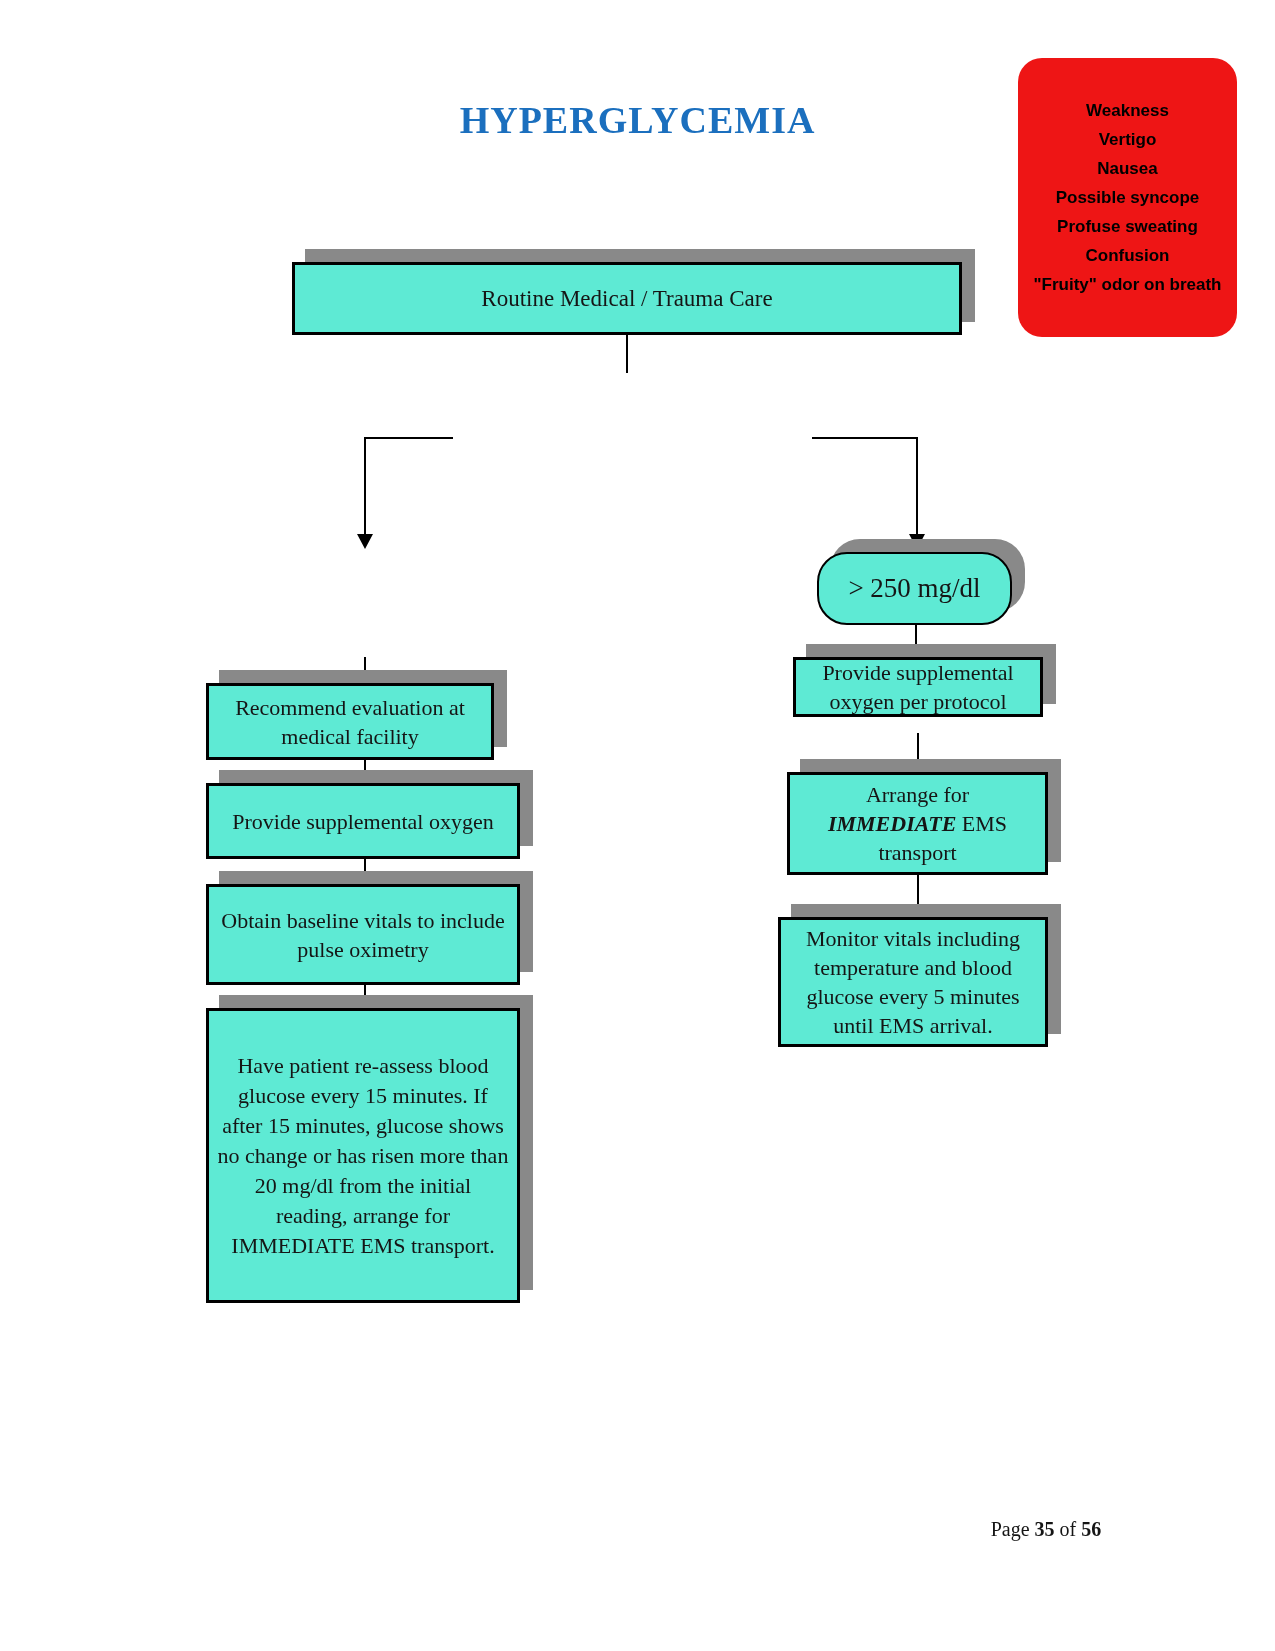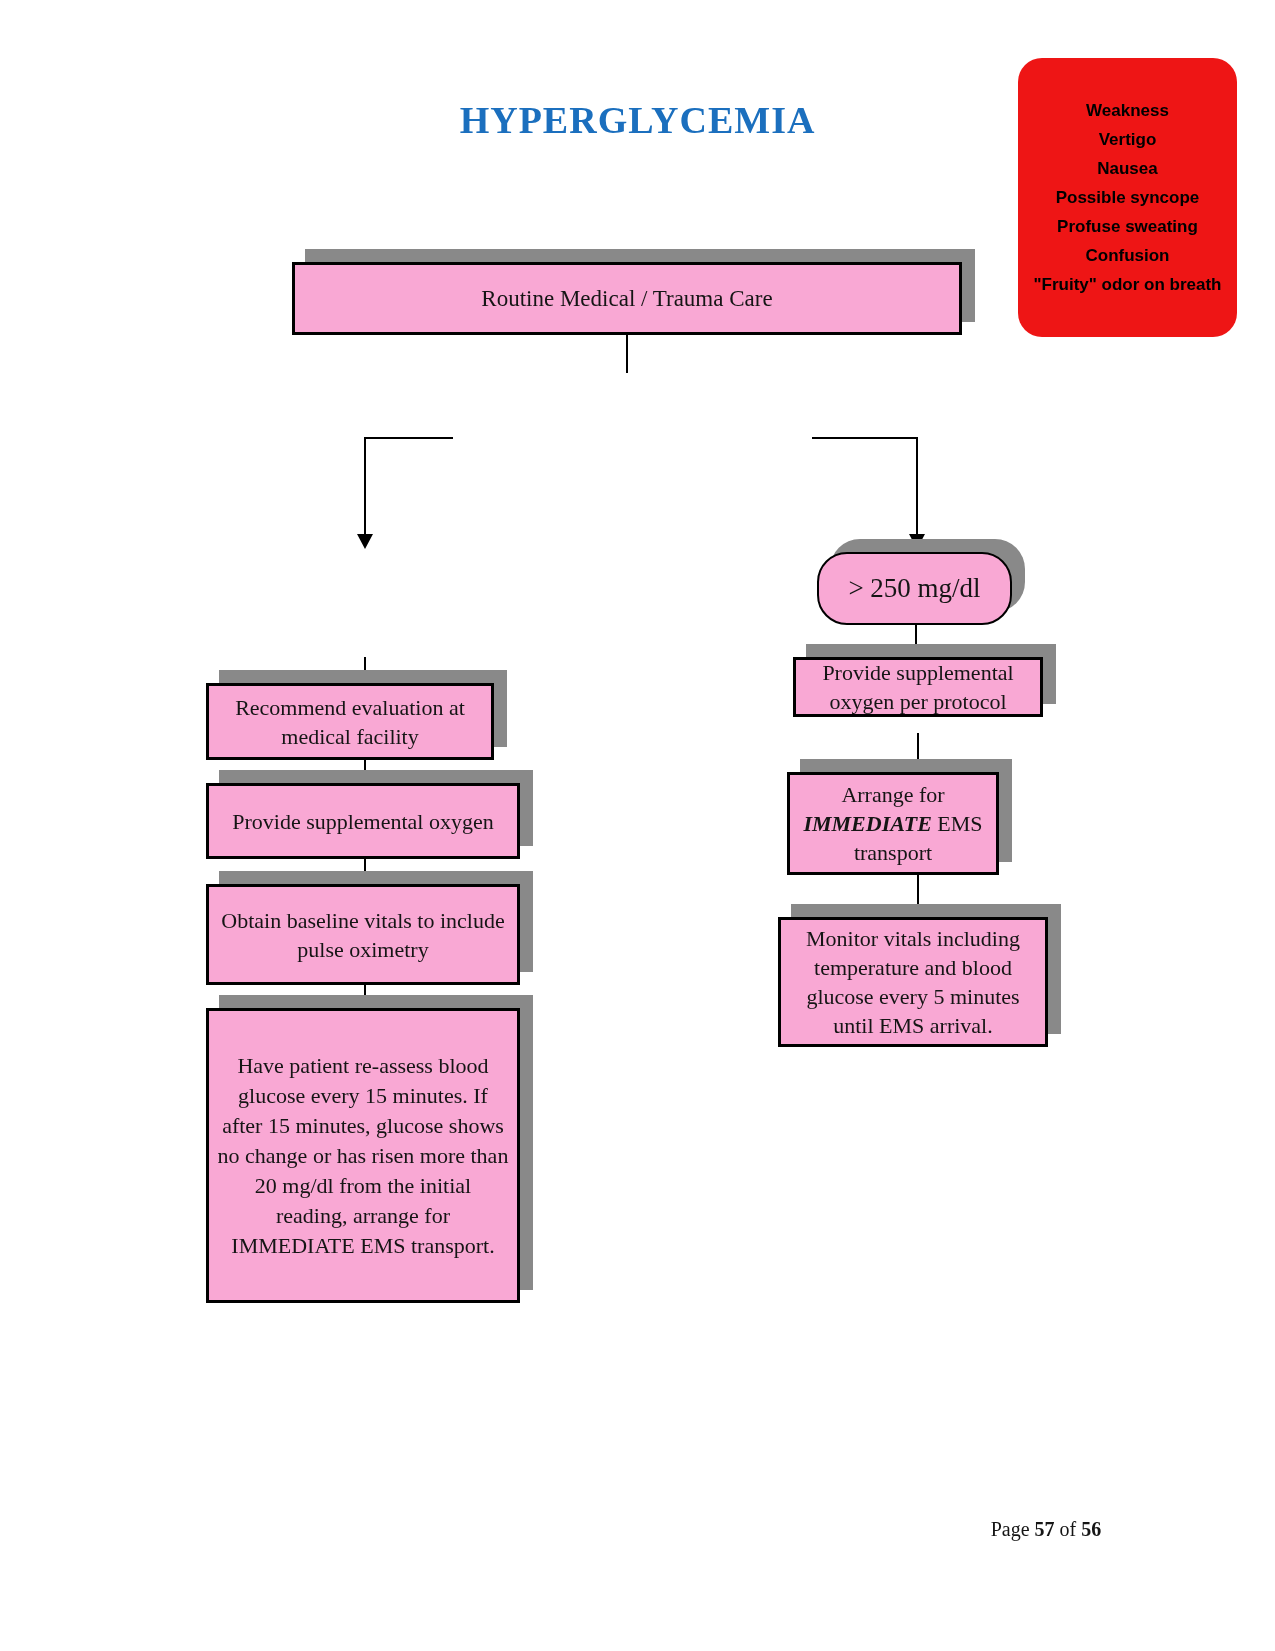--- a/index.html
+++ b/index.html
@@ -23,40 +23,40 @@
     background:var(--alert-red,#EE1515);
     border-radius:24px;
     display:flex; flex-direction:column; align-items:center; justify-content:center;
     padding:14px 12px;
     font-family:"Liberation Sans", sans-serif;
     font-weight:bold; font-size:17px; line-height:29px;
     color:#000000; text-align:center;
   }
   .fbox {
     position:absolute;
-    background:#f9a8d4;
+    background:#5eead4;
     border:3px solid #000000;
     box-shadow:13px -13px 0 var(--shadow-gray,#898989);
     display:flex; flex-direction:column; align-items:center; justify-content:center;
     text-align:center;
     font-size:22px; line-height:29px;
     padding:4px 10px;
     font-family:Liberation Serif, serif;
   }
   .fbox.rounded { border-radius:30px; border-width:2.5px; }
   .node-routine   { left:292px; top:262px; width:670px; height:73px; font-size:23px; }
   .node-assess    { left:453px; top:373px; width:359px; height:135px; border-radius:42px; border-width:2.5px; font-size:23px; line-height:30px; padding:4px 22px; }
   .node-range-l   { left:262px; top:553px; width:196px; height:104px; font-size:27px; line-height:36px; }
   .node-range-r   { left:817px; top:552px; width:195px; height:73px;  font-size:27px; }
   .node-l1 { left:206px; top:683px;  width:288px; height:77px;  }
   .node-l2 { left:206px; top:783px;  width:314px; height:76px;  }
   .node-l3 { left:206px; top:884px;  width:314px; height:101px; }
   .node-l4 { left:206px; top:1008px; width:314px; height:295px; line-height:30px; padding:4px 8px; }
   .node-r1 { left:793px; top:657px;  width:250px; height:60px;  }
-  .node-r2 { left:787px; top:772px;  width:212px; height:103px; }
+  .node-r2 { left:787px; top:772px;  width:261px; height:103px; }
   .node-r3 { left:778px; top:917px;  width:270px; height:130px; }
   .conn { position:absolute; background:#000000; }
   .arrow-down {
     position:absolute; width:0; height:0;
     border-left:8px solid transparent;
     border-right:8px solid transparent;
     border-top:15px solid #000000;
   }
   .em-bi { font-style:italic; font-weight:bold; }
   .footer {
@@ -143,16 +143,16 @@
     <span class="line">transport</span>
   </div>
 
   <div class="conn" style="left:917px; top:875px; width:2px; height:42px;"></div>
 
   <div class="fbox node-r3">
     <span>Monitor vitals including temperature and blood glucose every 5 minutes until EMS arrival.</span>
   </div>
 
   <div class="footer">
-    <span>Page</span><span class="b">57</span><span>of</span><span class="b">56</span>
+    <span>Page</span><span class="b">35</span><span>of</span><span class="b">56</span>
   </div>
 
 </div>
 
 </body></html>

